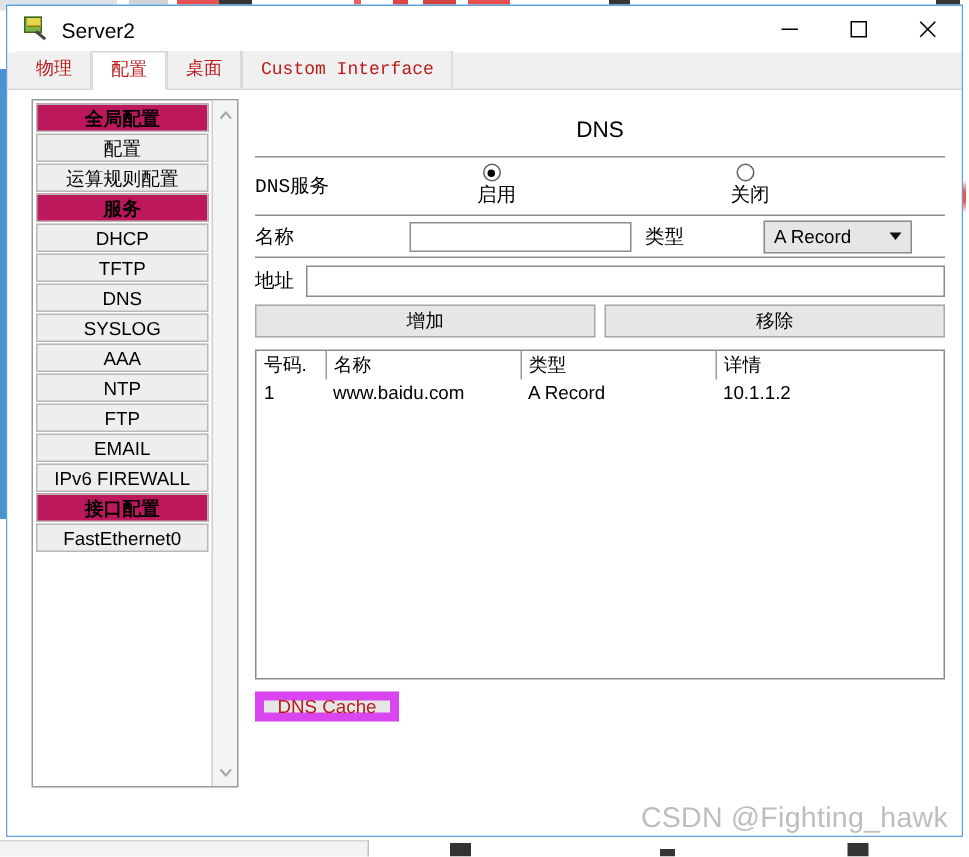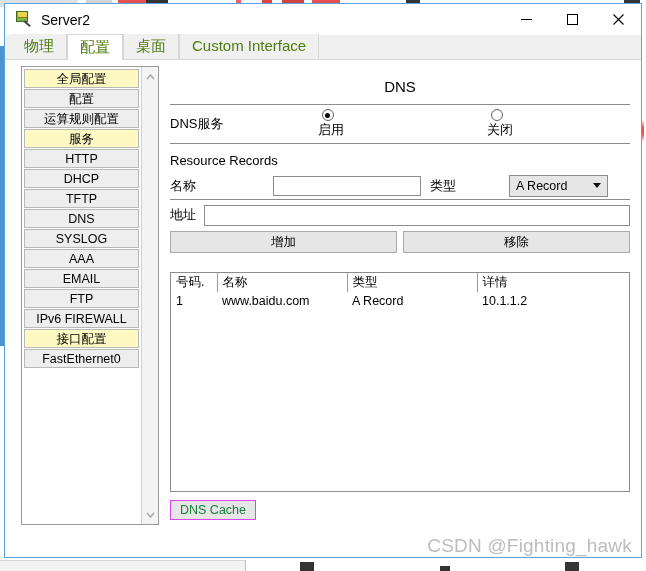--- a/index.html
+++ b/index.html
@@ -155,28 +155,29 @@
     display: flex;
     align-items: flex-end;
     padding-left: 6px;
     box-sizing: border-box;
     position: relative;
   }
   .tab {
     height: 25px;
     line-height: 24px;
     padding: 0 12px;
-    font-size: 15px;
-    color: #4d7c0f;
+    font-size: 12px;
+    color: #b91c1c;
     border-left: 1px solid #d6d6d6;
     border-right: 1px solid #d6d6d6;
     background: #f0f0f0;
     box-sizing: border-box;
     white-space: nowrap;
     cursor: default;
+    font-family: Liberation Mono, monospace;
   }
   .tab:first-child { border-left: 1px solid #f0f0f0; }
   .tab.active {
     background: #ffffff;
     border-top: 1px solid #d6d6d6;
     margin-bottom: -1px;
     height: 26px;
     line-height: 24px;
     font-weight: 400;
   }
@@ -215,22 +216,22 @@
     font-size: 12.5px;
     color: #000;
     background: #eeeeee;
     border: 1px solid #b8b8b8;
     box-sizing: border-box;
     white-space: nowrap;
     overflow: hidden;
     cursor: default;
   }
   .side-item.header {
-    font-weight: normal;
-    background: #fef9c3;
+    font-weight: bold;
+    background: #be185d;
   }
   #sidebar-scroll {
     width: 17px;
     border-left: 1px solid #cfcfcf;
     background: #f4f4f4;
     position: relative;
     box-sizing: border-box;
   }
   .sb-arrow {
     position: absolute;
@@ -261,20 +262,21 @@
   .hr {
     height: 1px;
     background: #8c8c8c;
     width: 100%;
   }
   .row-service {
     height: 38px;
     display: flex;
     align-items: center;
     font-size: 13px;
+    font-family: Liberation Mono, monospace;
   }
   .svc-label { width: 148px; }
   .radio-wrap {
     display: flex;
     align-items: center;
     cursor: default;
     white-space: nowrap;
     flex-direction: column;
   }
   .radio {
@@ -354,21 +356,21 @@
     box-sizing: border-box;
     font-family: inherit;
     font-size: 12px;
     padding: 0 3px;
     outline: none;
   }
   #btn-row {
     display: flex;
     gap: 6px;
     margin-top: 1px;
-    margin-bottom: 19px;
+    margin-bottom: 8px;
   }
   .act-btn {
     flex: 1 1 0;
     height: 22px;
     background: #e6e6e6;
     border: 1px solid #a9a9a9;
     box-sizing: border-box;
     font-size: 12.5px;
     font-family: inherit;
     color: #000;
@@ -415,24 +417,24 @@
   .col-type { width: 130px; }
 
   #cache-row { margin-top: 8px; }
   #dns-cache-btn {
     display: inline-flex;
     align-items: center;
     justify-content: center;
     height: 20px;
     padding: 0 9px;
     background: #e6e6e6;
-    border: 1px solid #d946ef;
+    border: 6px solid #d946ef;
     font-size: 12.5px;
     font-family: inherit;
-    color: #15803d;
+    color: #b91c1c;
     box-sizing: border-box;
     cursor: default;
   }
 
   #watermark {
     position: absolute;
     right: 9px;
     bottom: 0;
     font-size: 19px;
     color: #bdbdbd;
@@ -490,28 +492,28 @@
   </div>
 
   <div id="content">
 
     <div id="sidebar">
       <div id="sidebar-list">
         <div class="side-item header">全局配置</div>
         <div class="side-item">配置</div>
         <div class="side-item">运算规则配置</div>
         <div class="side-item header">服务</div>
-        <div class="side-item">HTTP</div>
         <div class="side-item">DHCP</div>
         <div class="side-item">TFTP</div>
         <div class="side-item">DNS</div>
         <div class="side-item">SYSLOG</div>
         <div class="side-item">AAA</div>
+        <div class="side-item">NTP</div>
+        <div class="side-item">FTP</div>
         <div class="side-item">EMAIL</div>
-        <div class="side-item">FTP</div>
         <div class="side-item">IPv6 FIREWALL</div>
         <div class="side-item header">接口配置</div>
         <div class="side-item">FastEthernet0</div>
       </div>
       <div id="sidebar-scroll">
         <div class="sb-arrow up">
           <svg width="9" height="6" viewBox="0 0 9 6">
               <polyline points="1,5 4.5,1 8,5" fill="none" stroke="#a6a6a6" stroke-width="1.4"></polyline>
             </svg>
         </div>
@@ -535,21 +537,20 @@
           <span>启用</span>
         </div>
         <div class="radio-wrap" id="radio-off-wrap">
           <span class="radio"></span>
           <span>关闭</span>
         </div>
       </div>
 
       <div class="hr"></div>
 
-      <div id="rr-label">Resource Records</div>
 
       <div class="row-name">
         <div class="lbl-name">名称</div>
         <input id="name-input" type="text" value="" style="">
         <div class="lbl-type">类型</div>
         <div id="type-select">
           <span>A Record</span>
           <span class="caret"></span>
         </div>
       </div>

